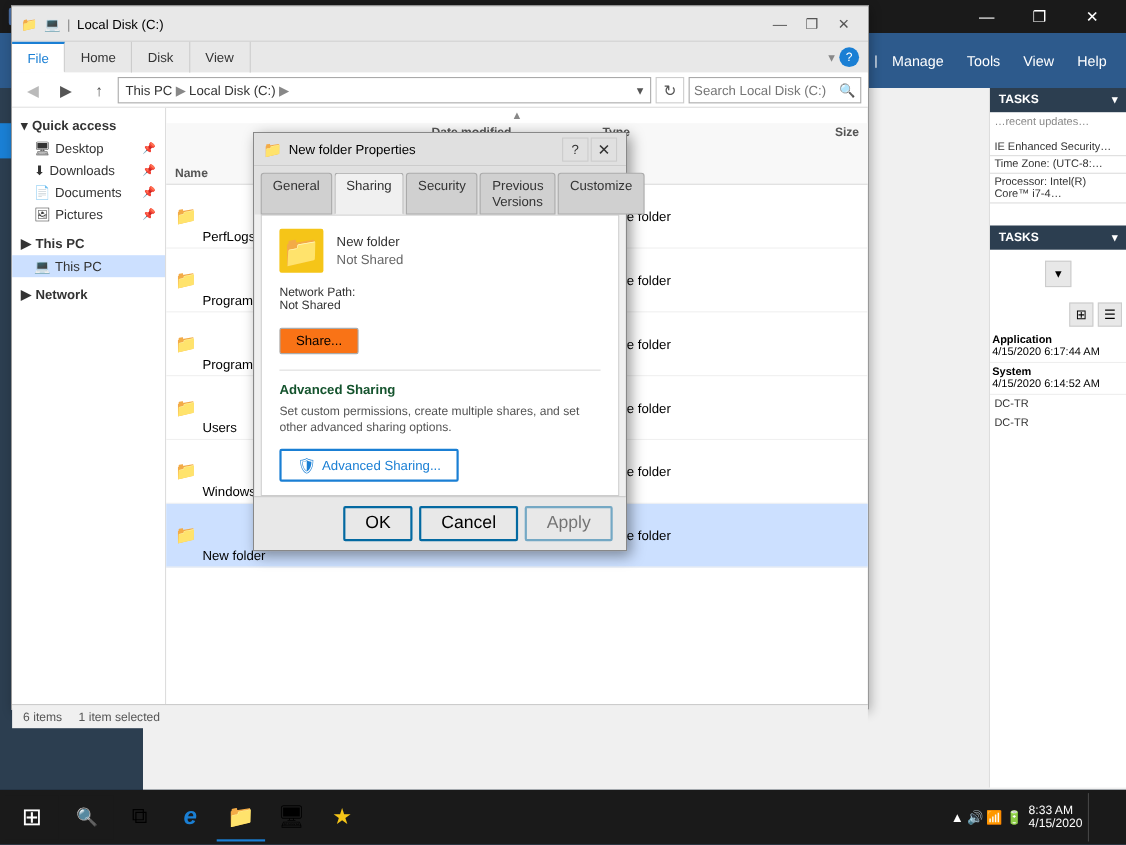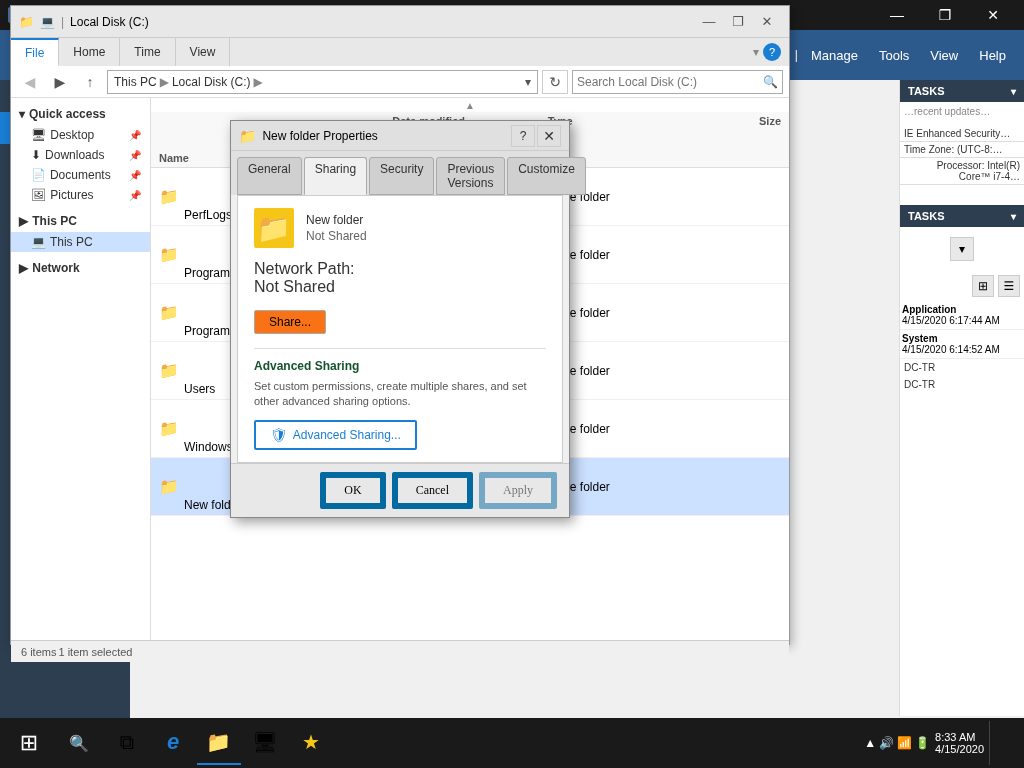--- a/index.html
+++ b/index.html
@@ -59,21 +59,21 @@
 
     
     .explorer-toolbar { height: 32px; display: flex; align-items: center; padding: 2px 6px; gap: 4px; background: white; border-bottom: 1px solid #ddd; }
     .toolbar-nav-btn { width: 26px; height: 26px; background: transparent; border: 1px solid transparent; border-radius: 3px; cursor: pointer; display: flex; align-items: center; justify-content: center; font-size: 14px; color: #555; }
     .toolbar-nav-btn.disabled { opacity: 0.4; pointer-events: none; }
     .address-bar { flex: 1; height: 24px; border: 1px solid #aaa; display: flex; align-items: center; padding: 0 6px; font-size: 12px; background: white; }
     .address-breadcrumb { display: flex; align-items: center; gap: 3px; font-size: 12px; color: #333; flex: 1; }
     .addr-sep { color: #888; }
     .addr-dropdown { margin-left: auto; cursor: pointer; color: #555; }
     .toolbar-refresh { width: 26px; height: 24px; border: 1px solid #ccc; background: white; cursor: pointer; display: flex; align-items: center; justify-content: center; font-size: 14px; color: #555; }
-    .search-bar { width: 211px; height: 24px; border: 1px solid #aaa; display: flex; align-items: center; padding: 0 4px; gap: 4px; }
+    .search-bar { width: 157px; height: 24px; border: 1px solid #aaa; display: flex; align-items: center; padding: 0 4px; gap: 4px; }
     .search-input { border: none; outline: none; font-size: 12px; flex: 1; width: 100%; }
     .search-btn { color: #888; cursor: pointer; }
 
     
     .explorer-body { display: flex; height: calc(100% - 96px); }
     .explorer-sidebar { width: 140px; background: white; border-right: 1px solid #ddd; overflow-y: auto; padding: 5px 0; }
     .exp-sidebar-section { margin-bottom: 5px; }
     .exp-sidebar-header { display: flex; align-items: center; padding: 4px 8px; font-size: 12px; font-weight: 600; color: #333; cursor: pointer; gap: 4px; }
     .exp-sidebar-item { display: flex; align-items: center; padding: 3px 8px 3px 20px; font-size: 12px; color: #333; cursor: pointer; gap: 4px; }
     .exp-sidebar-item.active { background: #cce0ff; }
@@ -85,21 +85,21 @@
     .col-name { flex: 3; margin-top: 37px; }
     .col-date { flex: 2; }
     .col-type { flex: 2; }
     .col-size { flex: 1; text-align: right; }
     .file-row { display: flex; align-items: center; padding: 3px 8px; border-bottom: 1px solid #f0f0f0; font-size: 12px; cursor: pointer; }
     .file-row.selected { background: #cce0ff; }
     .file-icon { width: 20px; height: 20px; margin-right: 5px; display: flex; align-items: center; justify-content: center; font-size: 16px; }
     .folder-yellow { color: #f5c518; }
 
     
-    .explorer-statusbar { height: 22px; background: #f0f0f0; border-top: 1px solid #ccc; display: flex; align-items: center; padding: 0 10px; font-size: 11px; color: #555; gap: 2px; }
+    .explorer-statusbar { height: 22px; background: #f0f0f0; border-top: 1px solid #ccc; display: flex; align-items: center; padding: 0 10px; font-size: 11px; color: #555; gap: 15px; }
 
     
     .dialog-overlay { position: absolute; left: 0; top: 0; right: 0; bottom: 0; z-index: 100; }
     .dialog { position: absolute; left: 230px; top: 120px; width: 340px; background: #f0f0f0; border: 1px solid #888; box-shadow: 4px 4px 12px rgba(0,0,0,0.4); z-index: 200; }
     .dialog-titlebar { background: #e0e0e0; height: 30px; display: flex; align-items: center; padding: 0 8px; border-bottom: 1px solid #ccc; }
     .dialog-title-text { flex: 1; font-size: 12px; font-weight: 500; display: flex; align-items: center; gap: 6px; }
     .dialog-icon { font-size: 14px; }
     .dialog-close { width: 24px; height: 22px; background: #e0e0e0; border: 1px solid #ccc; cursor: pointer; display: flex; align-items: center; justify-content: center; font-size: 14px; color: #333; }
 
     
@@ -108,33 +108,33 @@
     .dialog-tab.active { background: #f0f0f0; border-bottom: 1px solid #f0f0f0; font-weight: 500; }
 
     
     .dialog-content { padding: 12px 16px; background: white; border: 1px solid #ccc; margin: 0 6px; }
     .dialog-section-title { font-size: 12px; font-weight: 600; color: #333; margin-bottom: 10px; }
     .folder-share-info { display: flex; align-items: center; gap: 12px; margin-bottom: 12px; }
     .folder-big-icon { width: 40px; height: 40px; background: #f5c518; border-radius: 2px; display: flex; align-items: center; justify-content: center; font-size: 28px; }
     .folder-share-details { font-size: 12px; color: #333; }
     .folder-share-name { font-weight: 500; margin-bottom: 2px; }
     .folder-share-status { color: #666; }
-    .share-field { margin-bottom: 6px; font-size: 16px; color: #333; }
+    .share-field { margin-bottom: 6px; font-size: 11px; color: #333; }
     .share-field-label { font-weight: 500; }
     .share-btn { padding: 4px 14px; font-size: 12px; border: 1px solid #aaa; background: #f97316; cursor: pointer; border-radius: 2px; margin-top: 8px; }
 
     .advanced-section { margin-top: 14px; padding-top: 10px; border-top: 1px solid #ddd; }
     .advanced-title { font-size: 12px; font-weight: 600; color: #14532d; margin-bottom: 6px; }
     .advanced-desc { font-size: 11px; color: #555; margin-bottom: 10px; line-height: 1.4; }
     .advanced-btn { padding: 5px 14px; font-size: 12px; border: 2px solid #1a7fd4; background: white; cursor: pointer; border-radius: 2px; display: flex; align-items: center; gap: 5px; color: #1a7fd4; }
     .adv-shield { font-size: 14px; }
 
     
     .dialog-footer { display: flex; justify-content: flex-end; gap: 6px; padding: 8px 12px; background: #e8e8e8; border-top: 1px solid #ccc; }
-    .dialog-footer-btn { padding: 5px 18px; font-size: 12px; border: 6px solid #0369a1; background: #e8e8e8; cursor: pointer; border-radius: 2px; font-family: Liberation Serif, serif; }
+    .dialog-footer-btn { padding: 5px 18px; font-size: 16px; border: 2px solid #0369a1; background: #e8e8e8; cursor: pointer; border-radius: 2px; }
     .dialog-footer-btn.primary { background: #e8e8e8; }
     .dialog-footer-btn.disabled { opacity: 0.5; pointer-events: none; }
 
     
     .server-info-panel { position: absolute; right: 0; top: 0; width: 125px; bottom: 2px; background: white; border-left: 1px solid #ddd; overflow: hidden; }
     .panel-tasks-header { background: #2c3e50; color: white; padding: 5px 8px; font-size: 11px; font-weight: bold; display: flex; align-items: center; justify-content: space-between; }
     .panel-chevron { color: white; font-size: 10px; }
     .panel-event { padding: 3px 2px; border-bottom: 1px solid #eee; font-size: 10px; }
     .panel-event-type { font-weight: 600; }
     .panel-expand-btn { width: 24px; height: 24px; background: #e8e8e8; border: 1px solid #ccc; cursor: pointer; margin: 5px auto; display: flex; align-items: center; justify-content: center; font-size: 12px; }
@@ -206,21 +206,21 @@
 <div class="main-content">
 
   <div class="server-info-panel">
     <div class="panel-tasks-header">
       <span>TASKS</span>
       <span class="panel-chevron">▾</span>
     </div>
     <div style="padding: 4px; font-size:10px; color:#888;">…recent updates…</div>
     <div style="margin-top: 5px; padding: 2px 4px; font-size: 10px; color: #333; border-bottom: 1px solid #ddd;">IE Enhanced Security…</div>
     <div style="padding: 2px 4px; font-size: 10px; color: #333; border-bottom: 1px solid #ddd;">Time Zone: (UTC-8:…</div>
-    <div style="padding: 2px 4px; font-size: 10px; color: #333; border-bottom: 1px solid #ddd; text-align: right;">Processor: Intel(R) Core™ i7-4…</div>
+    <div style="padding: 2px 4px; font-size: 10px; color: #333; border-bottom: 1px solid #ddd;">Processor: Intel(R) Core™ i7-4…</div>
     <div style="margin-top: 20px;" class="panel-tasks-header">
       <span>TASKS</span>
       <span class="panel-chevron">▾</span>
     </div>
     <div style="display:flex; justify-content:center; padding: 5px;">
       <div class="panel-expand-btn">▾</div>
     </div>
     <div style="display:flex; justify-content: flex-end; padding: 4px; gap: 4px;">
       <div style="width:22px;height:22px;background:#e8e8e8;border:1px solid #ccc;display:flex;align-items:center;justify-content:center;font-size:12px;cursor:pointer;">⊞</div>
       <div style="width:22px;height:22px;background:#e8e8e8;border:1px solid #ccc;display:flex;align-items:center;justify-content:center;font-size:12px;cursor:pointer;">☰</div>
@@ -250,21 +250,21 @@
     <div class="explorer-controls">
       <button class="exp-btn">—</button>
       <button class="exp-btn">❐</button>
       <button class="exp-btn close-btn">✕</button>
     </div>
   </div>
 
   <div class="ribbon-tabs">
     <div class="ribbon-tab active">File</div>
     <div class="ribbon-tab">Home</div>
-    <div class="ribbon-tab">Time</div>
+    <div class="ribbon-tab">Disk</div>
     <div class="ribbon-tab">View</div>
     <div style="margin-left:auto;display:flex;align-items:center;padding:0 8px;">
       <span style="font-size:12px;cursor:pointer;color:#888;">▾</span>
       <span style="font-size:16px;cursor:pointer;color:white;background:#1a7fd4;border-radius:50%;width:18px;height:18px;display:flex;align-items:center;justify-content:center;margin-left:4px;font-size:11px;">?</span>
     </div>
   </div>
 
   <div class="explorer-toolbar">
     <button class="toolbar-nav-btn disabled">◀</button>
     <button class="toolbar-nav-btn">▶</button>

